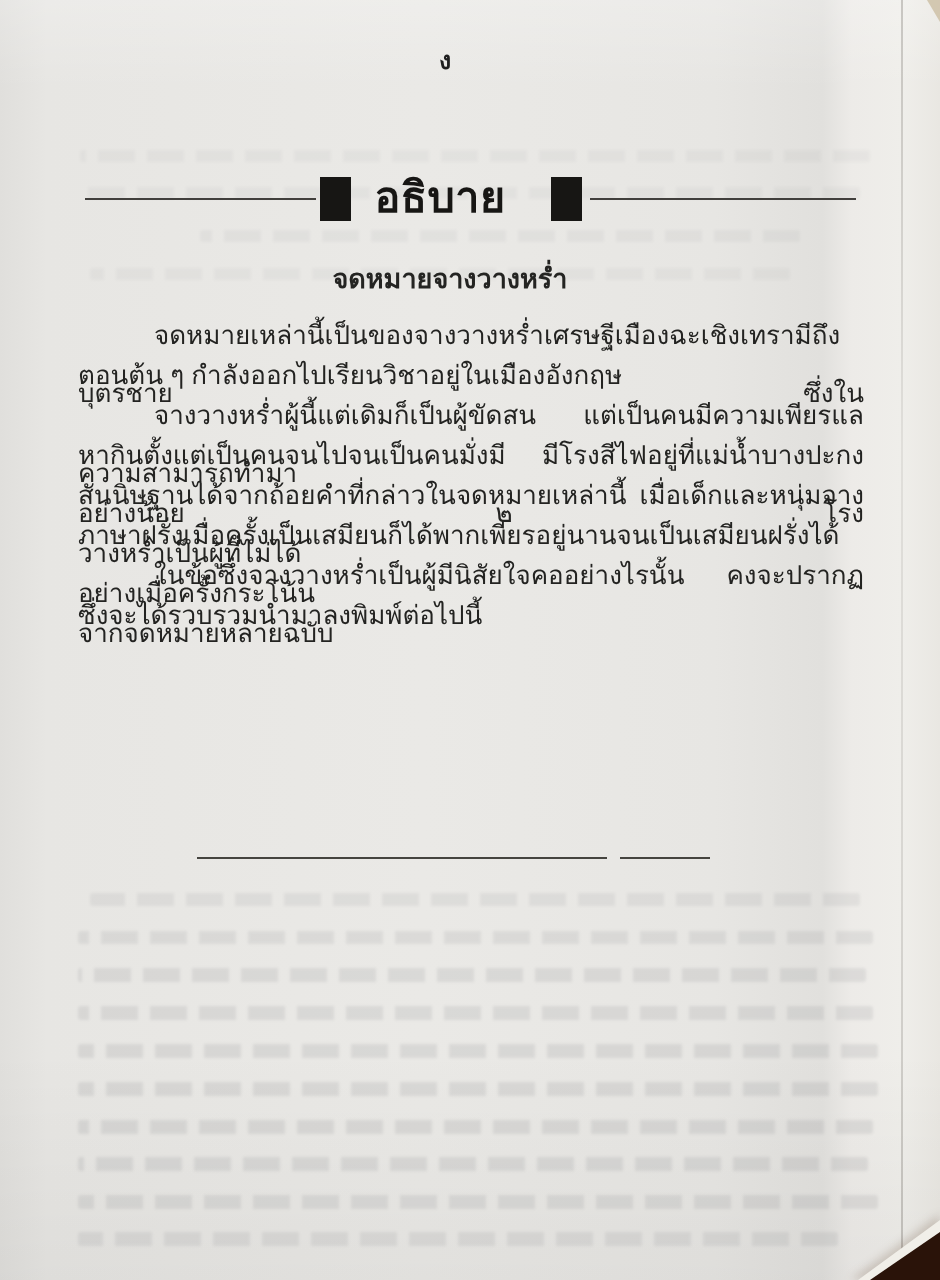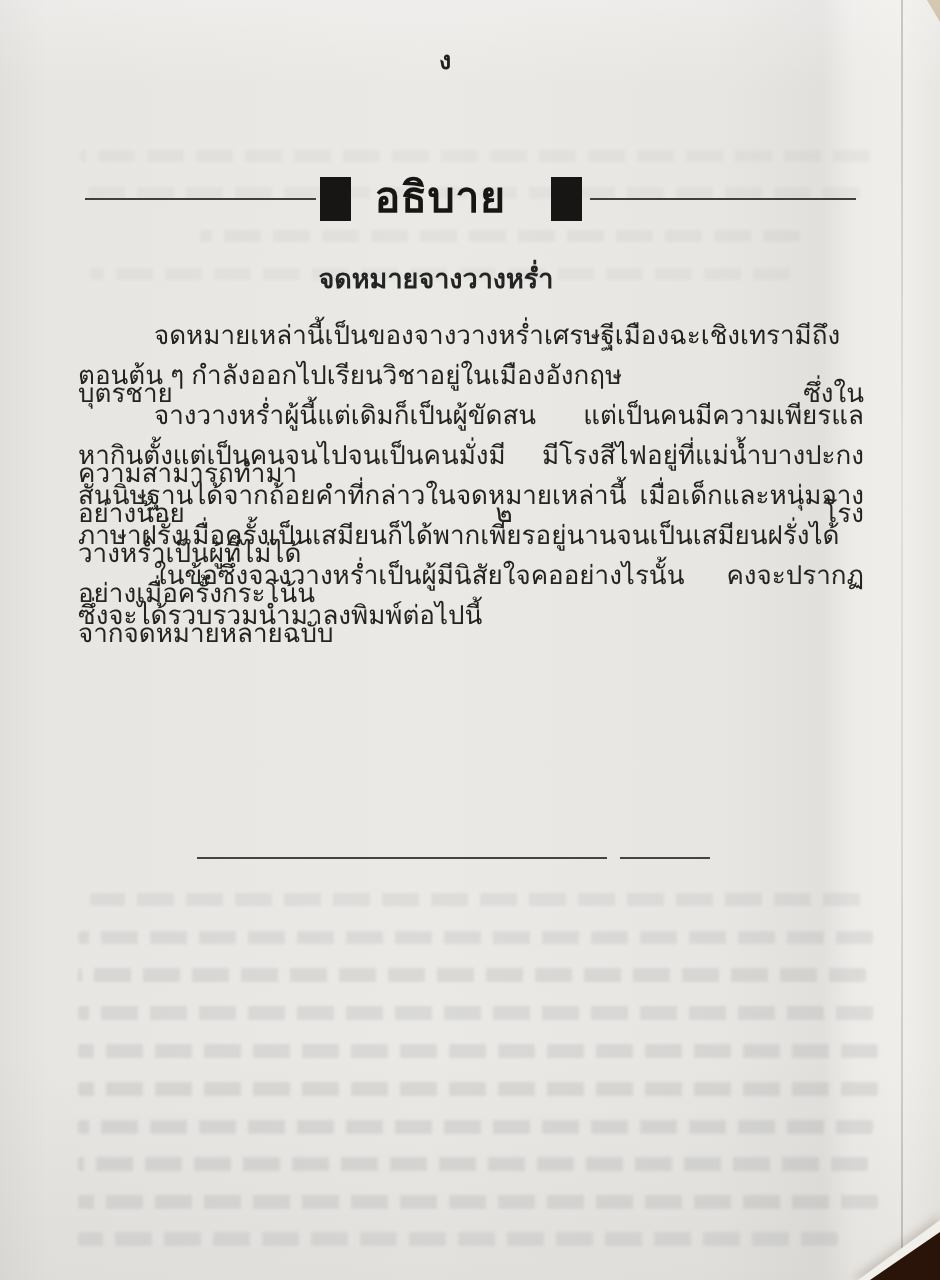--- a/index.html
+++ b/index.html
@@ -39,21 +39,21 @@
     background:#171614;
   }
   .square.left  { left:320px; }
   .square.right { left:551px; }
   .header-title {
     position:absolute; left:352px; top:163px; width:176px;
     text-align:center; font-size:43px; font-weight:bold;
     letter-spacing:.5px; color:#171614;
   }
   .subtitle {
-    position:absolute; left:46px; top:257px; width:780px;
+    position:absolute; left:60px; top:257px; width:780px;
     text-align:center; font-size:27px; font-weight:600; color:#242422;
   }
   .body-text {
     position:absolute; left:78px; top:306px; width:786px;
     font-size:26px; line-height:58px; color:#232321;
   }
   .line {
     height:40px; overflow:visible;
     text-align:justify; text-align-last:justify;
   }

